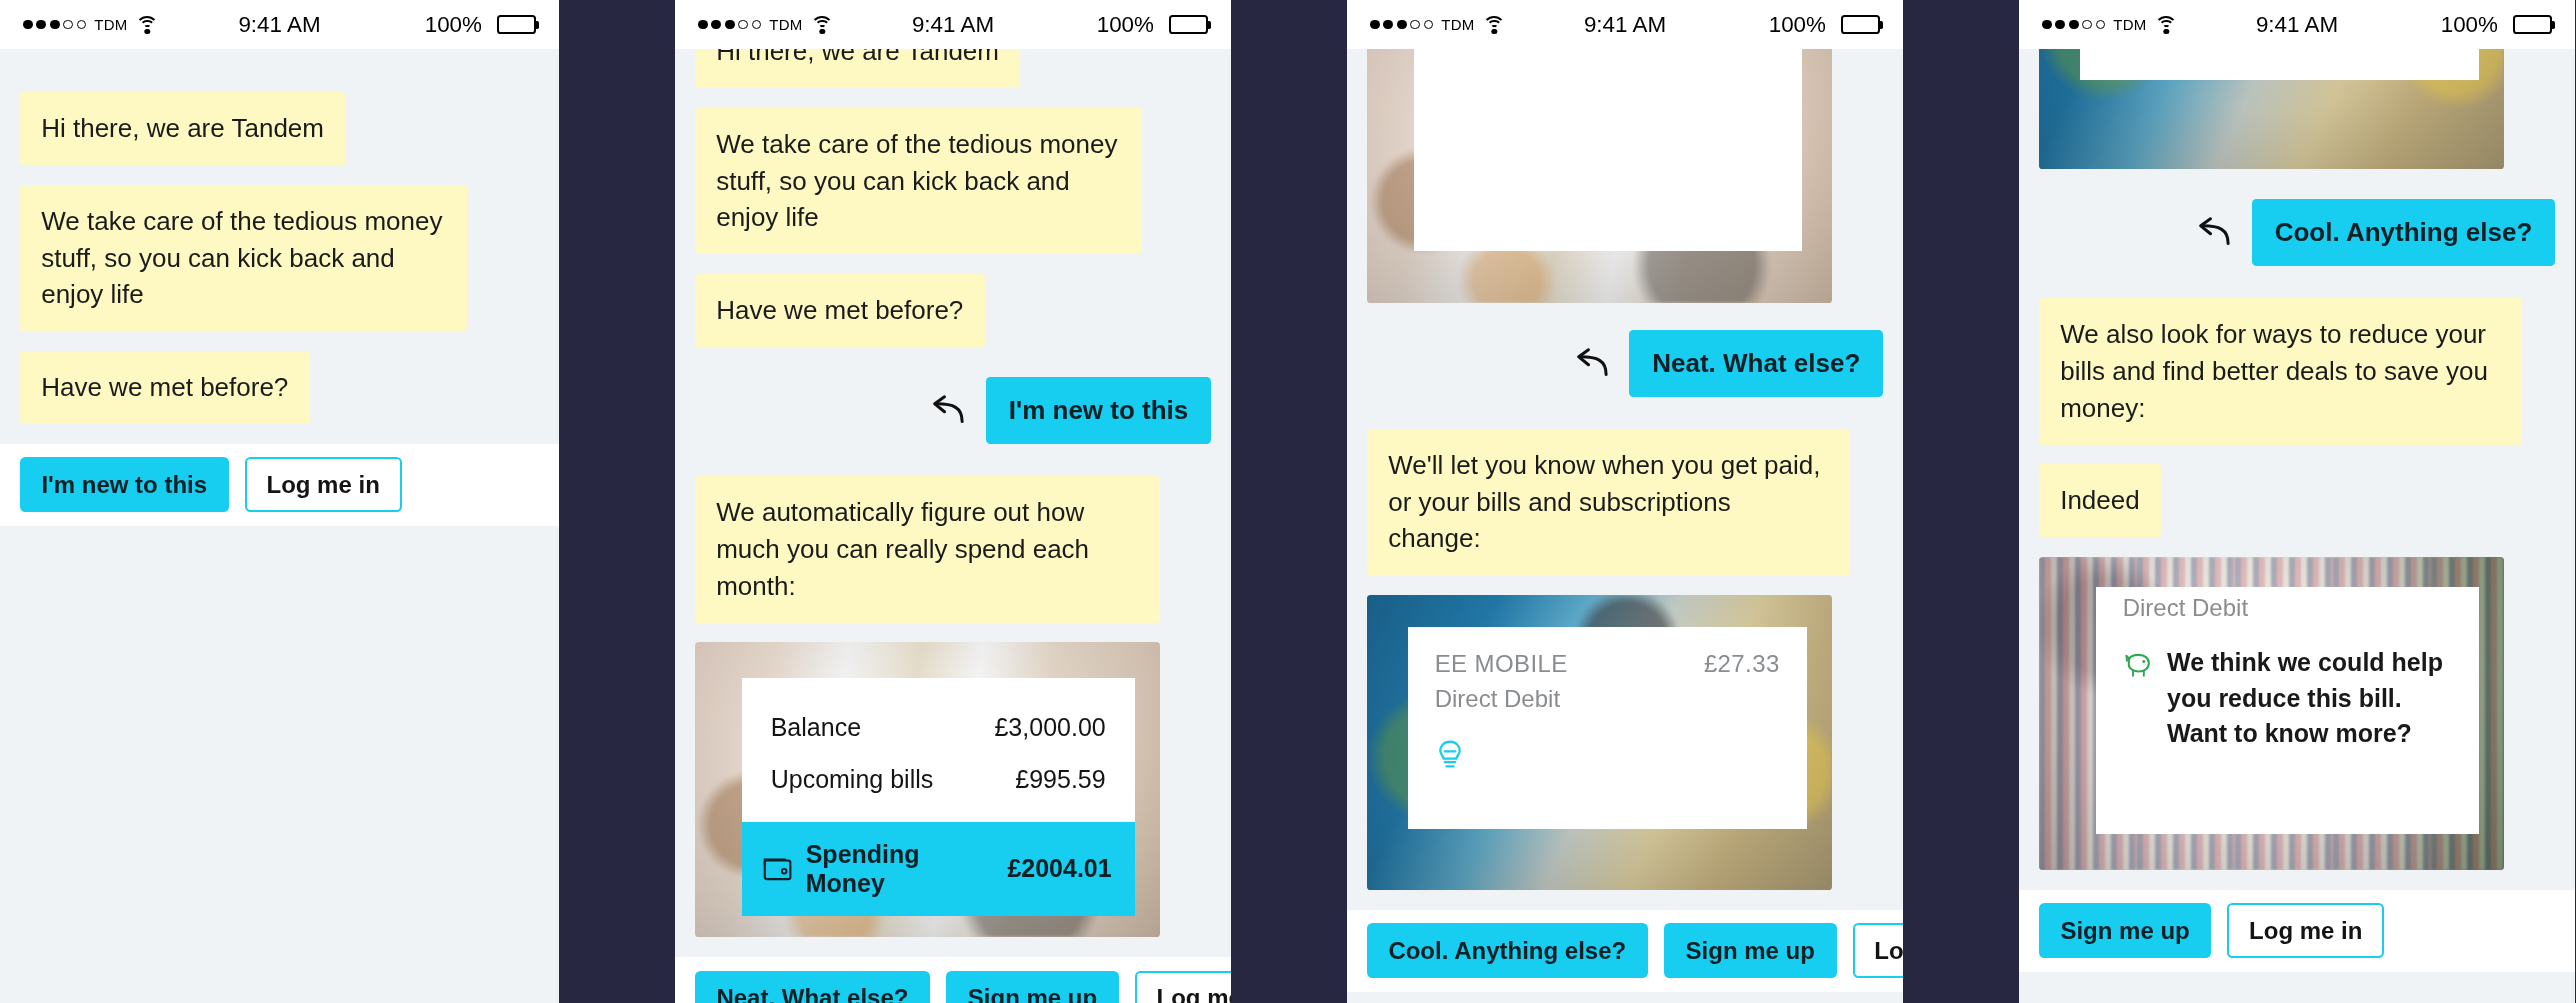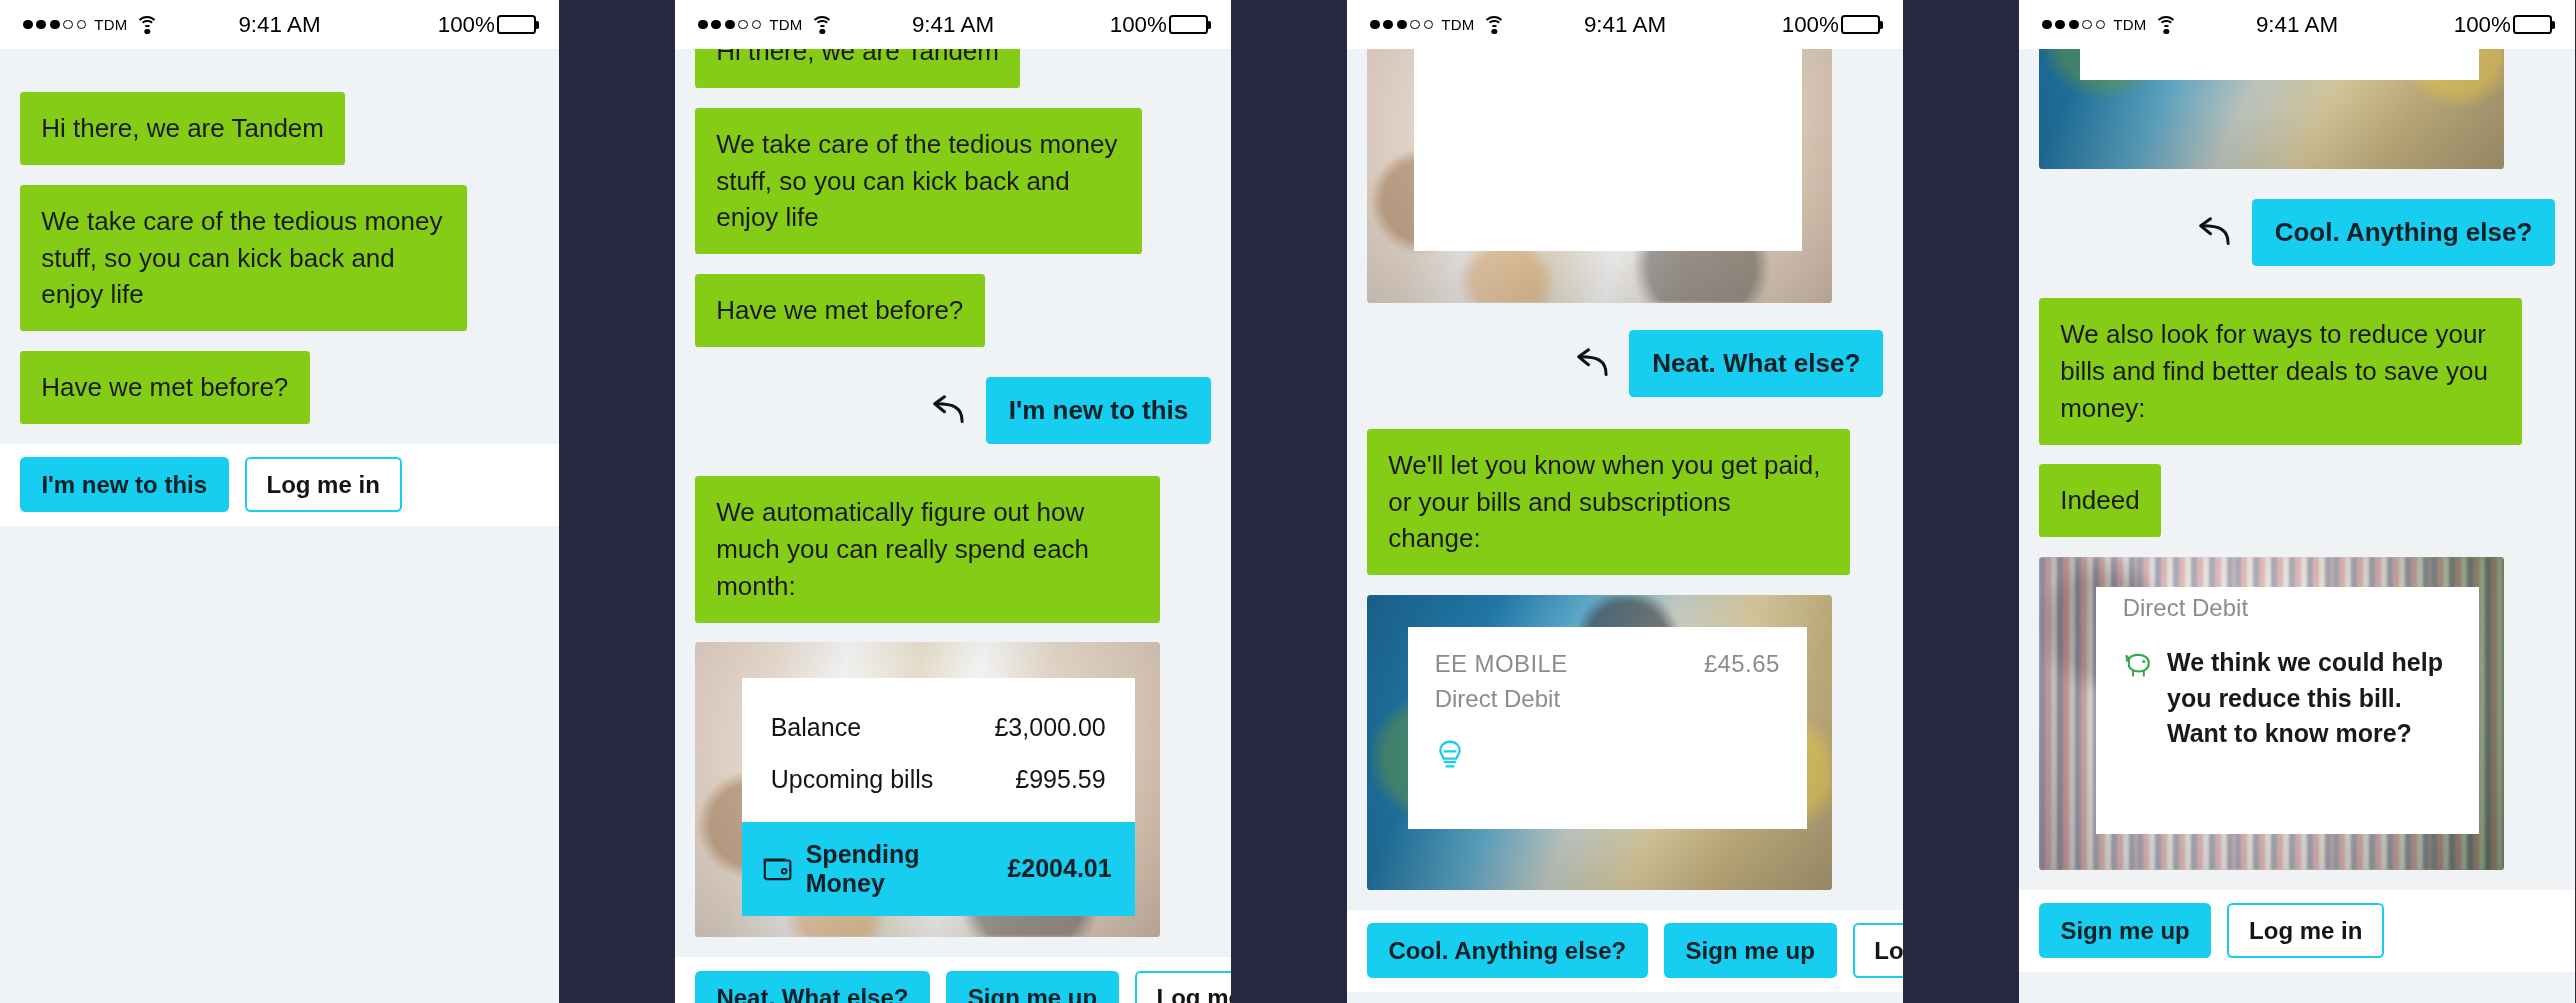--- a/index.html
+++ b/index.html
@@ -46,21 +46,21 @@
     border-radius: 50%;
   }
   .wifi .a { width: 23px; height: 23px; top: 0; }
   .wifi .b { width: 14.3px; height: 14.3px; top: 4.5px; }
   .wifi .c { width: 6.3px;  height: 6.3px;  top: 9px; }
   .wifi .d { width: 5.4px; height: 5.4px; border-radius: 50%; background: #000; border: none; top: 13.4px; }
   .sb-time {
     position: absolute; left: 0; right: 0; text-align: center;
     font-size: 22.4px; color: #000; pointer-events: none;
   }
-  .sb-right { margin-left: auto; display: flex; align-items: center; gap: 2px; }
+  .sb-right { margin-left: auto; display: flex; align-items: center; gap: 15px; }
   .sb-batt-txt { font-size: 22.4px; color: #000; }
   .batt {
     width: 39px; height: 19.7px; border: 2.1px solid #000; border-radius: 3.6px;
     position: relative; padding: 1.8px;
   }
   .batt .fill { background: #000; height: 100%; width: 100%; border-radius: 0.9px; }
   .batt:after {
     content:""; position: absolute; right: -5.4px; top: 50%; transform: translateY(-50%);
     width: 3.6px; height: 8px; background: #000; border-radius: 0 1.8px 1.8px 0;
   }
@@ -72,21 +72,21 @@
     padding: 0 19.7px;
     overflow: hidden;
   }
   .chat-inner { position: relative; }
 
   .row { display: flex; margin-bottom: 19.7px; }
   .row.left  { justify-content: flex-start; }
   .row.right { justify-content: flex-end; align-items: center; }
 
   .bubble {
-    background: #84cc16;
+    background: #fef9c3;
     color: #1b1b1b;
     font-size: 26px;
     line-height: 1.42;
     padding: 18px 21.5px;
     border-radius: 3.6px;
     max-width: 465px;
   }
   .bubble.user {
     background: #17cdf0;
     color: #0d2026;
@@ -406,21 +406,21 @@
         <div class="row left">
           <div class="bubble" style="max-width:483px">We'll let you know when you get paid, or your bills and subscriptions change:</div>
         </div>
         <div class="row left">
           <div class="media-card">
             <div class="photo p-street">
               <div class="vignette"></div>
               <div class="overlay-box ov-bill">
                 <div class="bill-head">
                   <span>EE MOBILE</span>
-                  <span>£45.65</span>
+                  <span>£27.33</span>
                 </div>
                 <div class="bill-sub">Direct Debit</div>
                 <div class="bill-note">
                   <svg class="note-icon" viewBox="0 0 34 36">
                     <path d="M17 3 C10 3 6 8 6 13 C6 17 9 19 10 22 L24 22 C25 19 28 17 28 13 C28 8 24 3 17 3 Z" fill="none" stroke="#17CDF0" stroke-width="2.6"></path>
                     <line x1="11" y1="26" x2="23" y2="26" stroke="#17CDF0" stroke-width="2.6" stroke-linecap="round"></line>
                     <line x1="13" y1="31" x2="21" y2="31" stroke="#17CDF0" stroke-width="2.6" stroke-linecap="round"></line>
                     <line x1="11" y1="14" x2="23" y2="14" stroke="#17CDF0" stroke-width="2.6" stroke-linecap="round"></line>
                   </svg>
                 </div>

